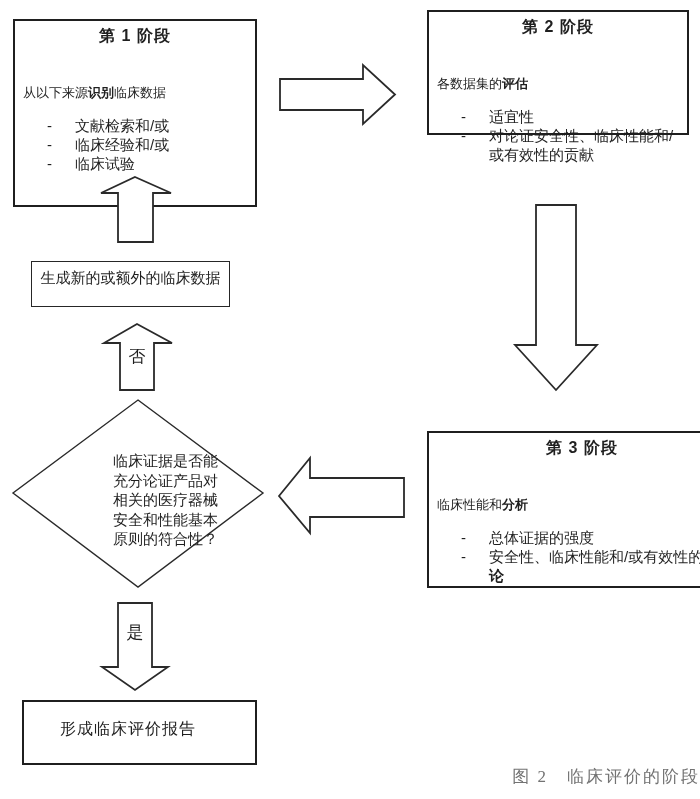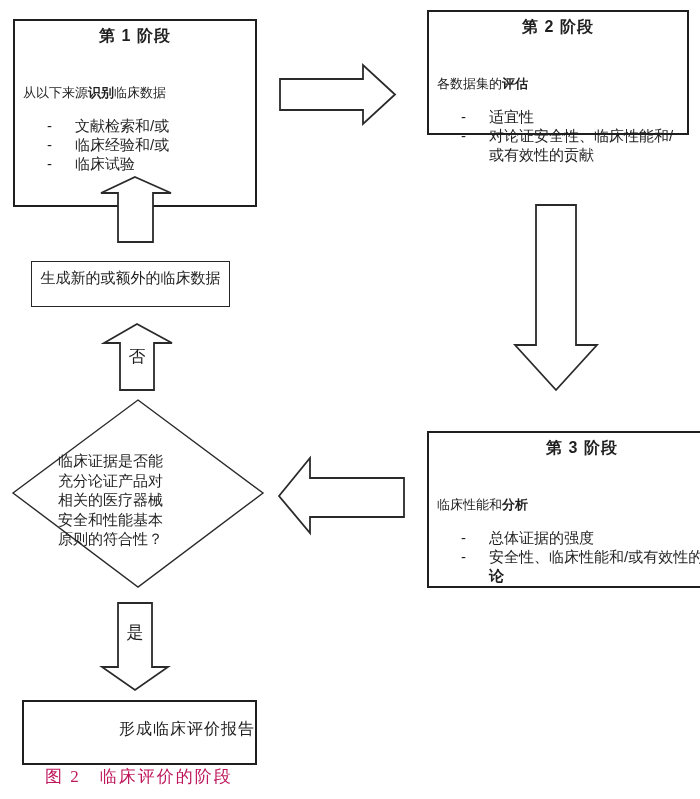--- a/index.html
+++ b/index.html
@@ -20,38 +20,38 @@
   .bm{flex:0 0 28px;margin-left:32px;}
   .bt{flex:1;}
   .bt b{font-weight:bold;}
   .small-box{
     position:absolute;border:1.5px solid #262626;background:#ffffff;
     box-sizing:border-box;display:flex;justify-content:center;
     padding-top:7px;font-size:15px;
   }
   .report-box{
     position:absolute;border:2px solid #1f1f1f;background:#ffffff;
-    box-sizing:border-box;display:flex;justify-content:flex-end;
+    box-sizing:border-box;display:flex;justify-content:flex-start;
     padding-top:17px;padding-left:36px;font-size:16px;letter-spacing:1px;
   }
   .shape{position:absolute;display:block;}
   .shape polygon{fill:#ffffff;stroke:#2a2a2a;stroke-width:1.8;stroke-linejoin:miter;}
   .shape.thin polygon{stroke-width:1.4;}
   .decision-text{
     position:absolute;left:58px;top:451px;width:160px;
-    text-align:left;font-size:15px;line-height:19.5px;
+    text-align:right;font-size:15px;line-height:19.5px;
   }
   .flow-label{
     position:absolute;width:40px;text-align:center;
     font-size:17px;line-height:20px;
   }
   .caption{
-    position:absolute;left:0;right:0;top:765px;text-align:left;
+    position:absolute;left:0;right:0;top:765px;text-align:right;
     font-family:"Liberation Serif","DejaVu Serif",serif;
-    font-size:17px;color:#be185d;letter-spacing:2px;margin-left:45px;
+    font-size:17px;color:#737373;letter-spacing:2px;margin-left:45px;
   }
 </style>
 </head>
 <body>
 
 <div class="canvas">
 
   <div class="box" style="left:13px;top:19px;width:244px;height:188px;">
     <div class="title">第 1 阶段</div>
     <div class="lead"><span>从以下来源</span><b>识别</b><span>临床数据</span></div>

